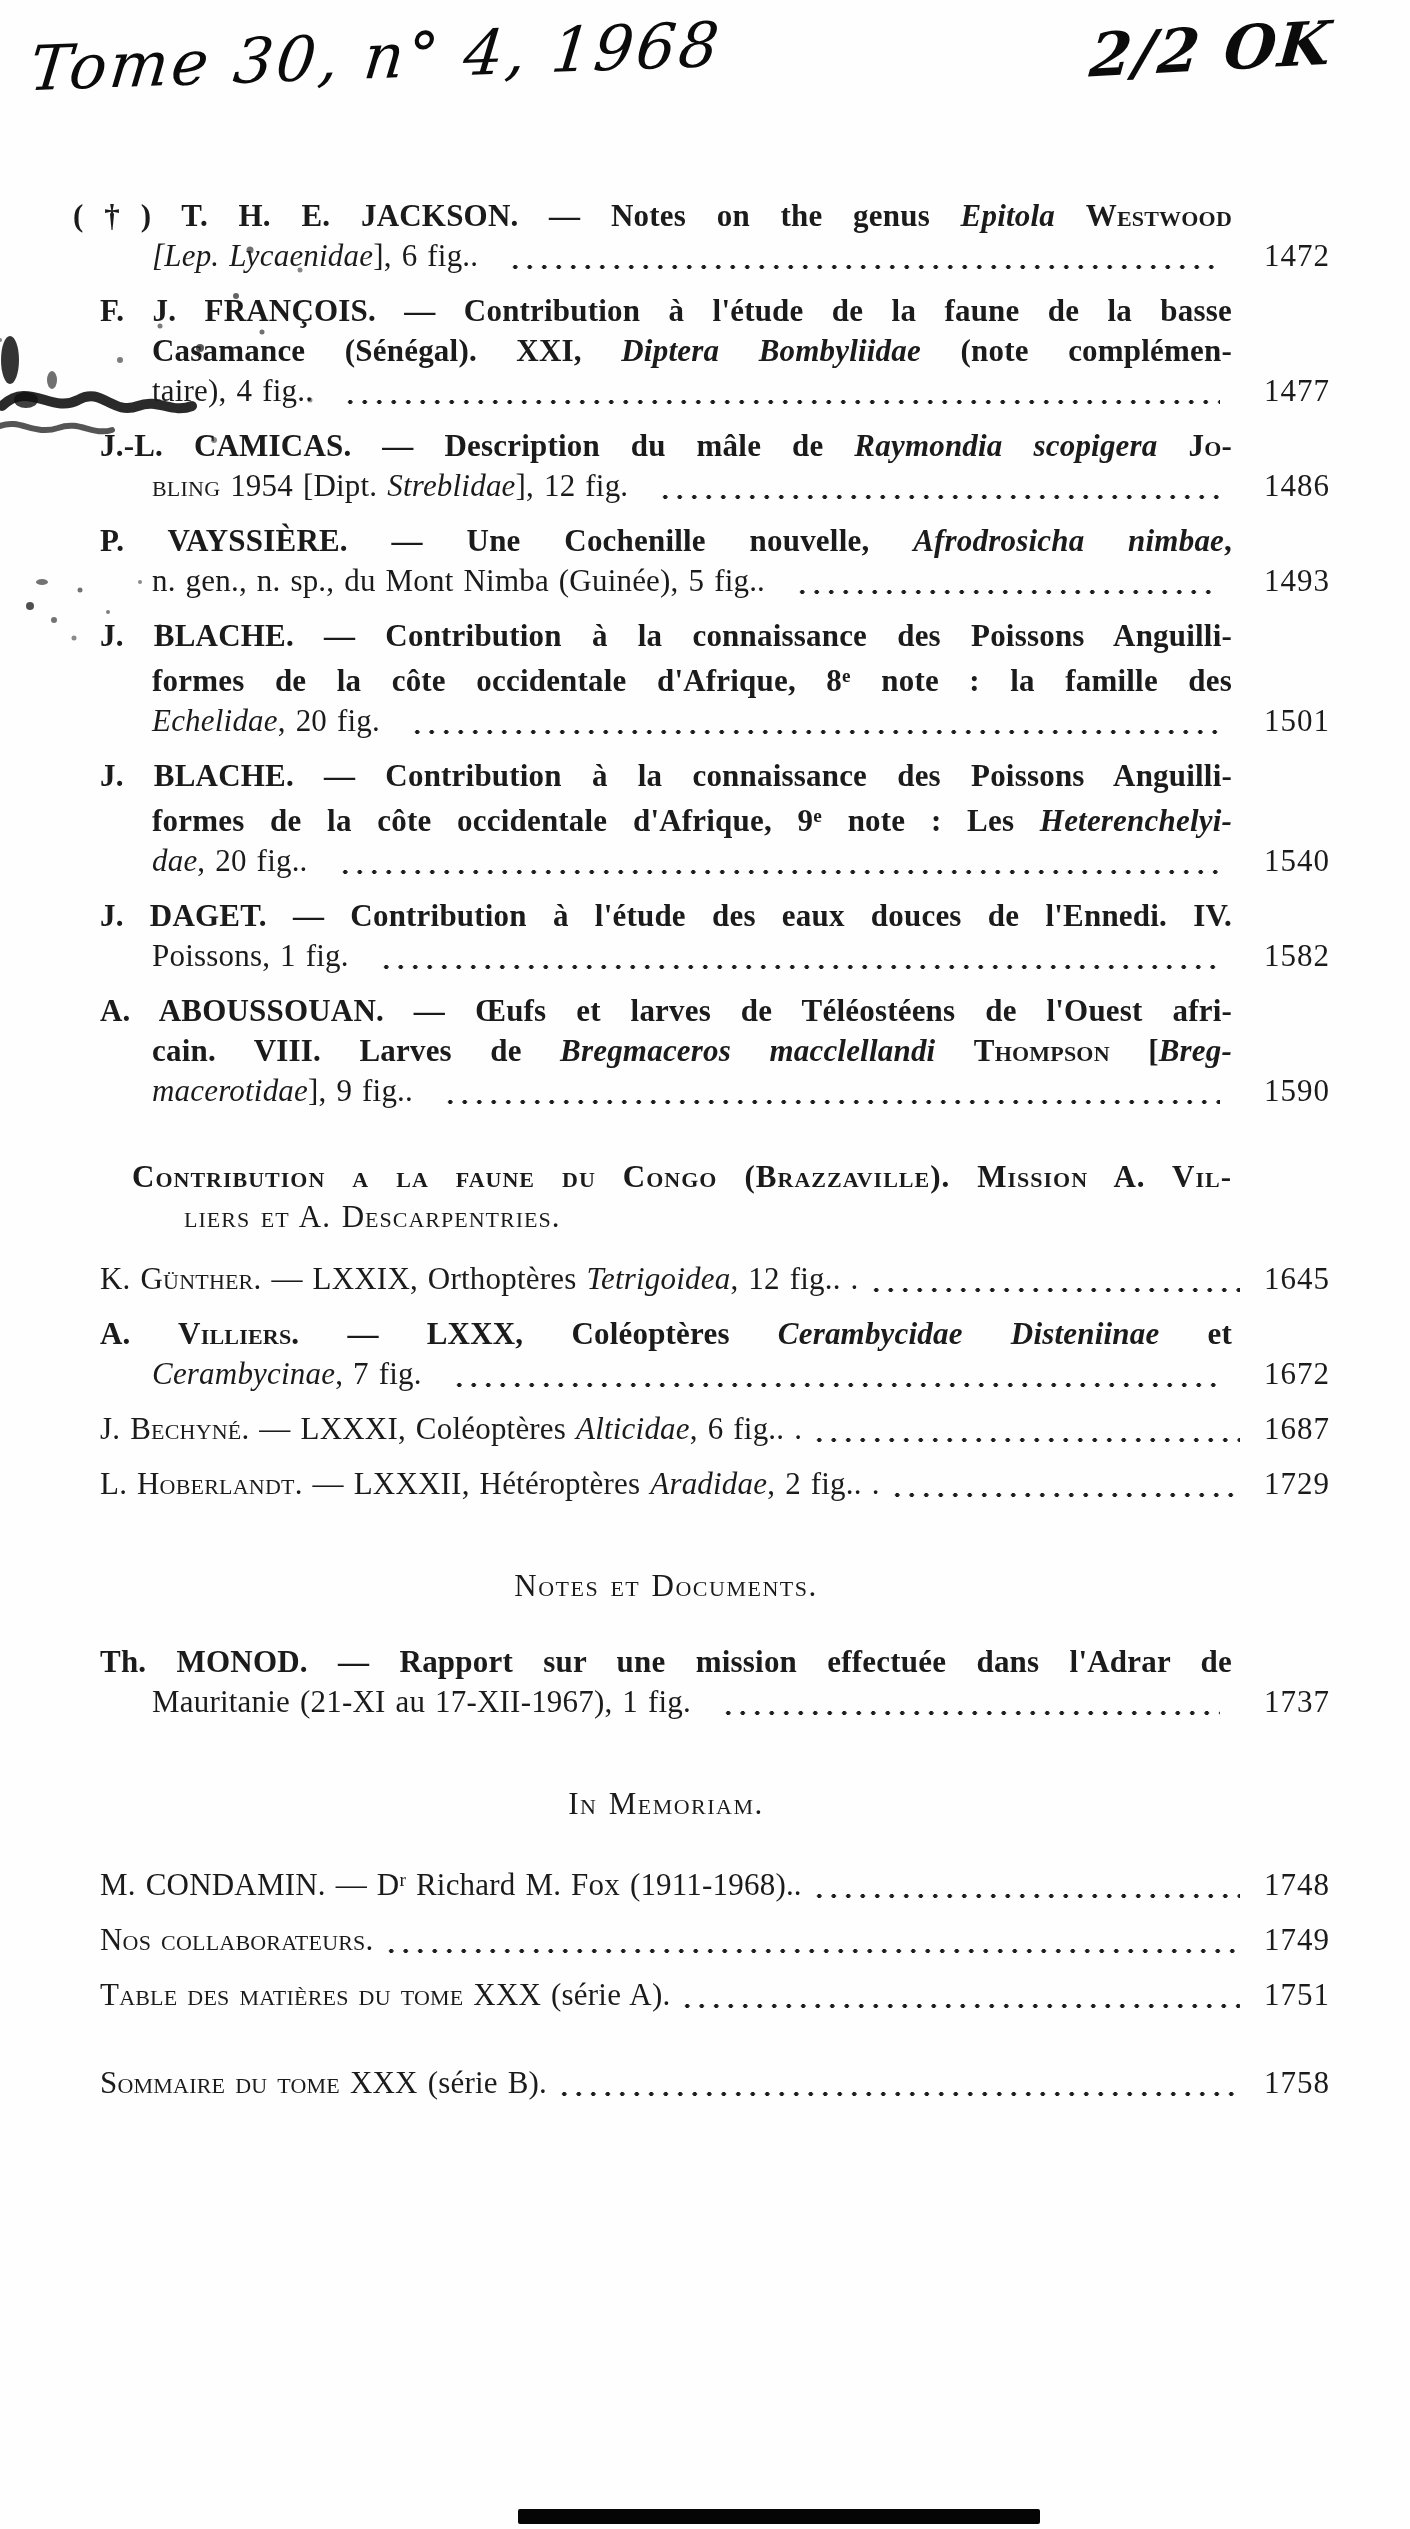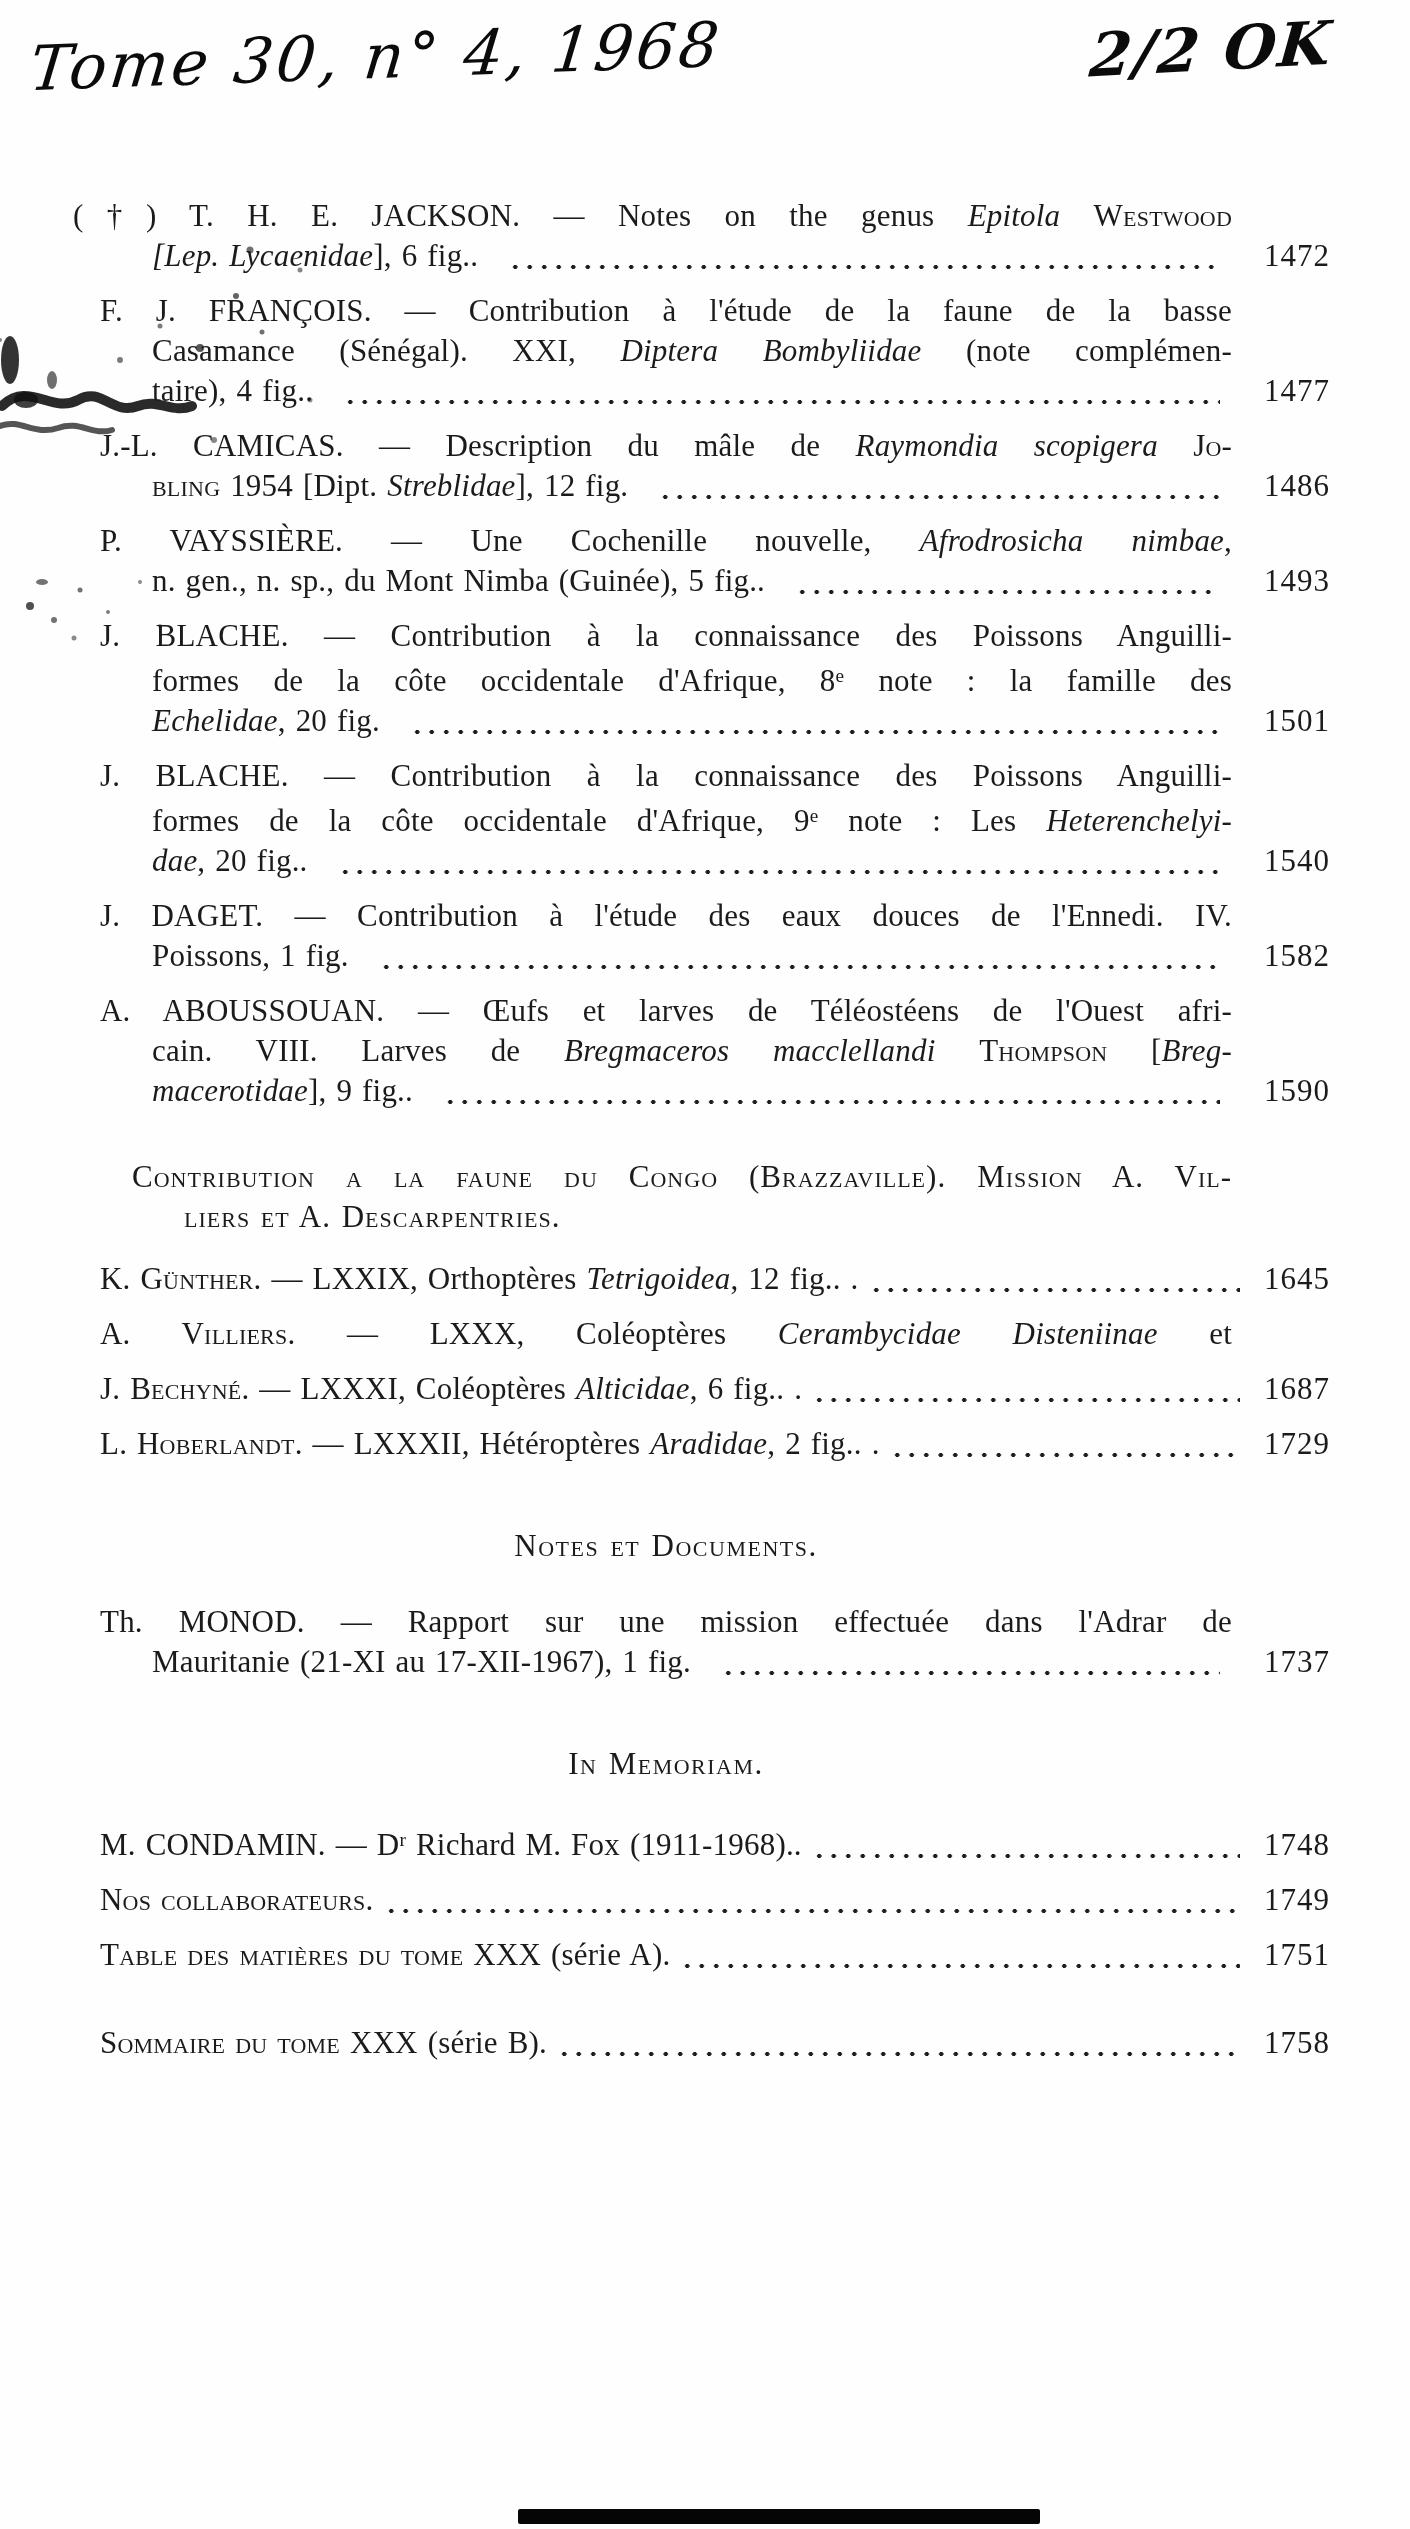--- a/index.html
+++ b/index.html
@@ -21,21 +21,21 @@
   }
   .hand-left{left:30px;top:20px;font-size:62px;letter-spacing:3px;transform:rotate(-2deg) skewX(-8deg);}
   .hand-right{left:1090px;top:14px;font-size:60px;letter-spacing:2px;transform:rotate(-3deg) skewX(-8deg);font-weight:bold;}
   
   .toc{
     position:absolute;left:100px;top:196px;width:1230px;
     font-size:31px;line-height:40px;letter-spacing:.2px;word-spacing:2px;
   }
   .item{margin-bottom:15px;}
   .line{padding-right:98px;}
-  .fill{text-align:justify;text-align-last:justify;}
+  .fill{text-align:justify;text-align-last:justify;font-weight:bold;}
   .cont{padding-left:52px;gap:20px;}
   .leaderline{display:flex;align-items:baseline;padding-right:0;}
   .leaderline .txt{white-space:nowrap;flex:0 0 auto;}
   .leader{
     flex:1 1 auto;height:9px;margin:0 10px;align-self:flex-end;margin-bottom:5px;
     background-image:radial-gradient(circle,#1c1c1c 1.9px,rgba(0,0,0,0) 2.4px);
     background-size:14.5px 8px;background-repeat:repeat-x;background-position:left center;
   }
   .pagenum{flex:0 0 auto;min-width:80px;text-align:right;letter-spacing:1px;}
   .it{font-style:italic;}
@@ -172,20 +172,25 @@
       </div>
       <div class="item entry">
         <div class="line leaderline">
           <span class="txt"><span class="sc">K. Günther.</span> — LXXIX, Orthoptères <span class="it">Tetrigoidea</span>, 12 fig.. .</span>
           <span class="leader"></span>
           <span class="pagenum">1645</span>
         </div>
       </div>
       <div class="item entry">
         <div class="line fill"><span class="txt"><span class="sc">A. Villiers.</span> — LXXX, Coléoptères <span class="it">Cerambycidae Disteniinae</span> et</span></div>
+        <div class="line cont leaderline">
+          <span class="txt"><span class="it">Cerambycinae</span>, 7 fig.</span>
+          <span class="leader"></span>
+          <span class="pagenum">1672</span>
+        </div>
       </div>
       <div class="item entry">
         <div class="line leaderline">
           <span class="txt"><span class="sc">J. Bechyné.</span> — LXXXI, Coléoptères <span class="it">Alticidae</span>, 6 fig.. .</span>
           <span class="leader"></span>
           <span class="pagenum">1687</span>
         </div>
       </div>
       <div class="item entry">
         <div class="line leaderline">

